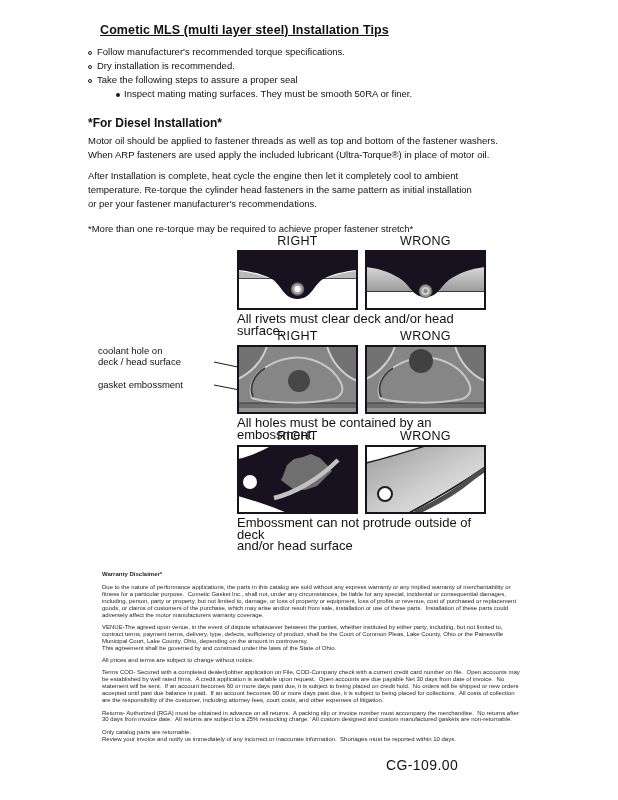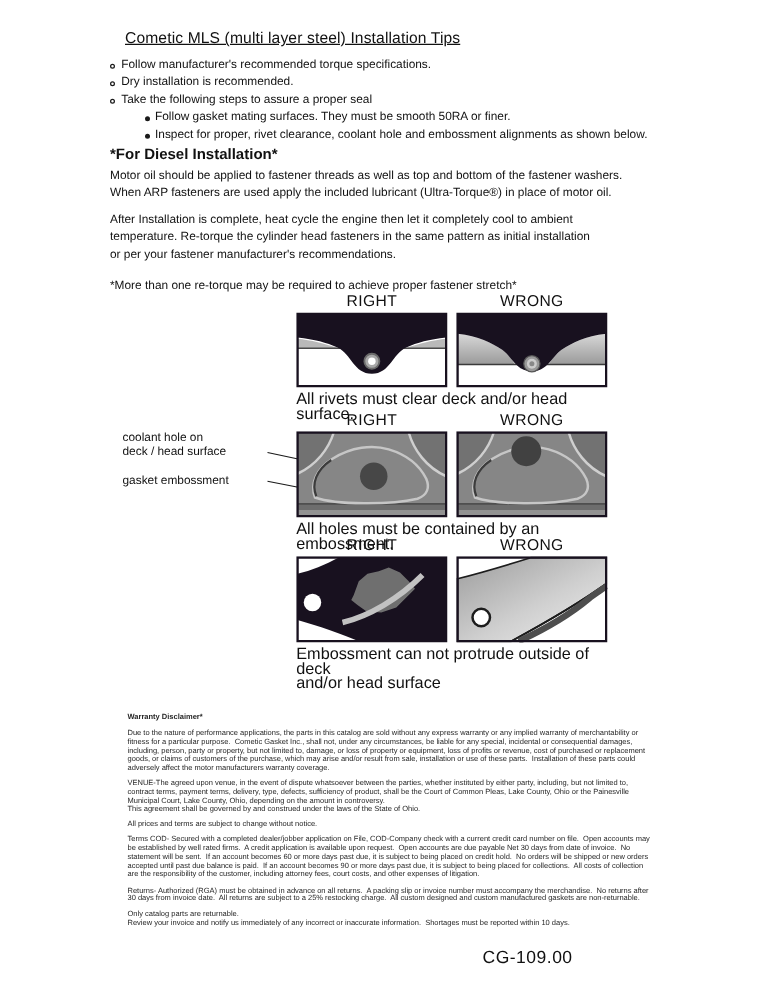--- a/index.html
+++ b/index.html
@@ -1,20 +1,20 @@
 <!DOCTYPE html>
 <html><head>
 <meta charset="utf-8">
 <style>
   * { margin:0; padding:0; box-sizing:border-box; }
   html,body { background:#ffffff; }
   body { font-family:"Liberation Sans","DejaVu Sans",sans-serif; color:#111; }
   .page { position:relative; width:618px; height:800px; background:#fff; overflow:hidden; }
 
-  .title { position:absolute; left:100px; top:23px; font-size:12.5px; font-weight:normal;
+  .title { position:absolute; left:100px; top:23px; font-size:12.5px; font-weight:bold;
            text-decoration:underline; letter-spacing:0.1px; }
 
   .bullets { position:absolute; left:88px; top:44px; width:470px; font-size:9.5px; }
   .b-row { display:flex; align-items:center; height:14px; }
   .b-row.sub { margin-left:28px; }
   .marker-o { width:4px; height:4px; border:1px solid #1a1a1a; border-radius:50%;
               margin:3px 5px 0 0; flex:none; }
   .marker-dot { width:4px; height:4px; background:#1a1a1a; border-radius:50%;
                 margin:4px 4px 0 0; flex:none; }
 
@@ -59,25 +59,21 @@
     <div class="b-row">
       <span class="marker-o"></span>
       <span>Dry installation is recommended.</span>
     </div>
     <div class="b-row">
       <span class="marker-o"></span>
       <span>Take the following steps to assure a proper seal</span>
     </div>
     <div class="b-row sub">
       <span class="marker-dot"></span>
-      <span>Follow gasket mating surfaces.  They must be smooth 50RA or finer.</span>
-    </div>
-    <div class="b-row sub">
-      <span class="marker-dot"></span>
-      <span>Inspect for proper, rivet clearance, coolant hole and embossment alignments as shown below.</span>
+      <span>Inspect mating mating surfaces.  They must be smooth 50RA or finer.</span>
     </div>
   </div>
 
   <div class="diesel-head">*For Diesel Installation*</div>
   <div class="para p1">Motor oil should be applied to fastener threads as well as top and bottom of the fastener washers.
 When ARP fasteners are used apply the included lubricant (Ultra-Torque®) in place of motor oil.</div>
   <div class="para p2">After Installation is complete, heat cycle the engine then let it completely cool to ambient
 temperature. Re-torque the cylinder head fasteners in the same pattern as initial installation
 or per your fastener manufacturer's recommendations.</div>
   <div class="para note">*More than one re-torque may be required to achieve proper fastener stretch*</div>

